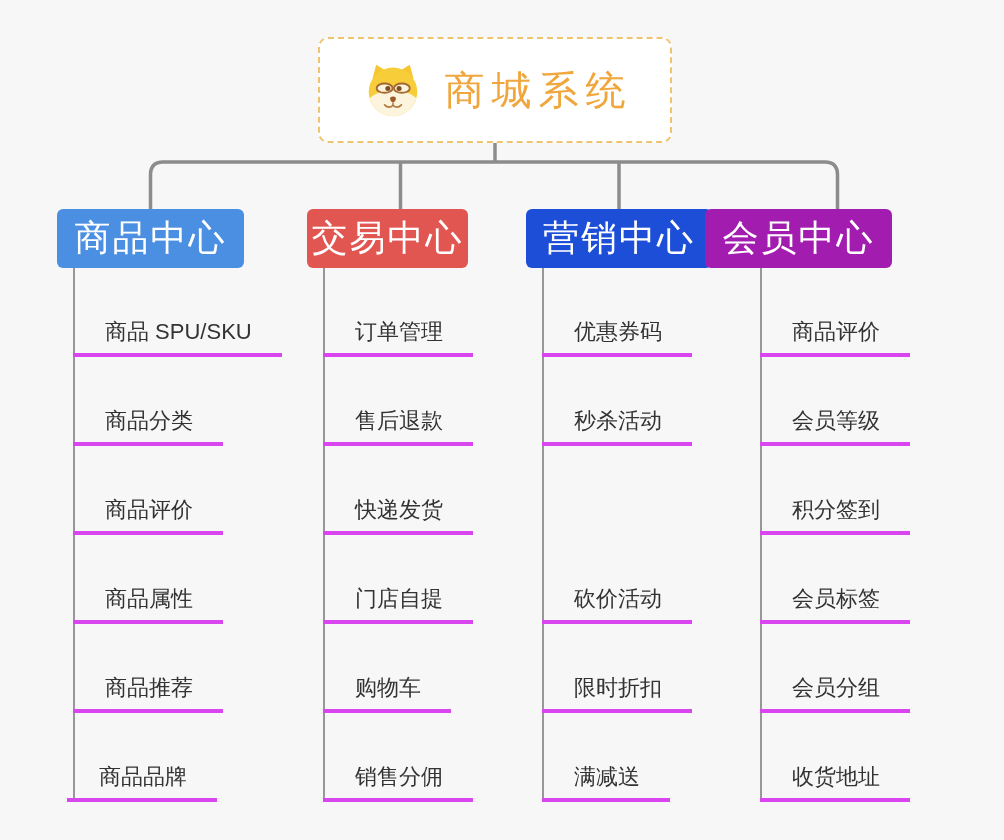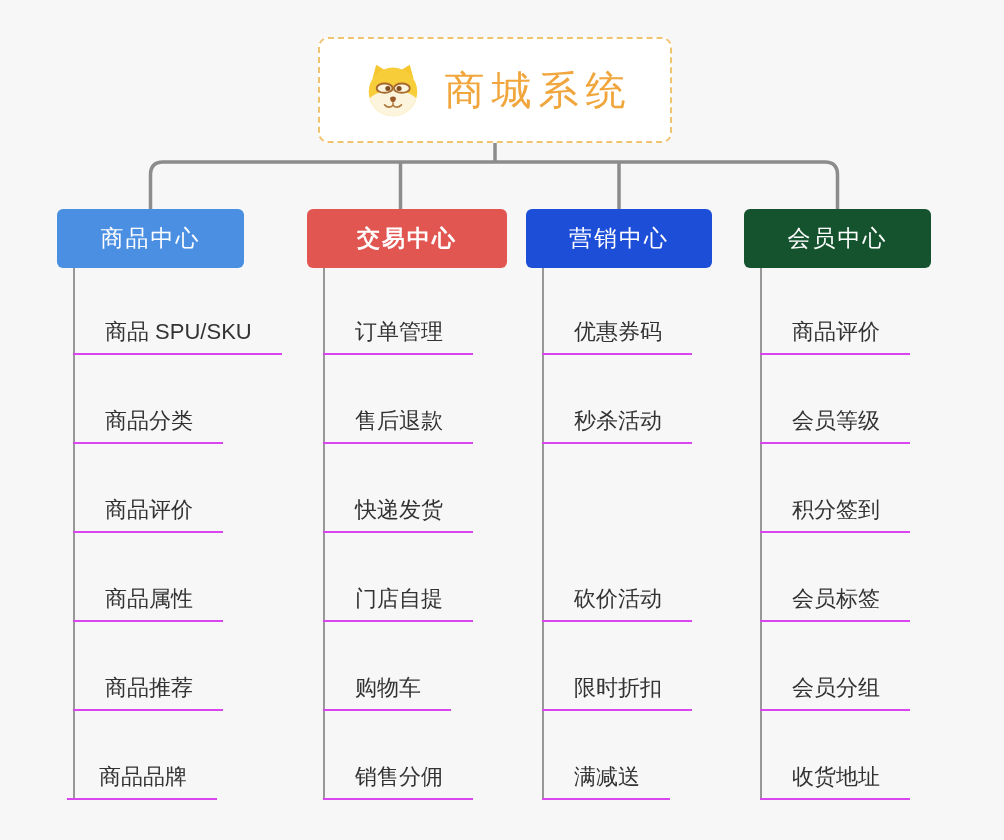--- a/index.html
+++ b/index.html
@@ -18,34 +18,34 @@
     gap:24px;z-index:2;
   }
   .root-title{
     font-size:40px;letter-spacing:7px;color:#f0a63c;font-weight:400;
     white-space:nowrap;line-height:1;margin-right:-7px;
   }
   .doge{width:56px;height:54px;display:inline-flex;}
   
   .branch{
     position:absolute;top:209px;height:59px;border-radius:6px;
-    color:#ffffff;font-size:23px;letter-spacing:2px;
+    color:#ffffff;font-size:36px;letter-spacing:2px;
     display:flex;align-items:center;justify-content:center;
     z-index:2;white-space:nowrap;box-sizing:border-box;
   }
   
   .vline{
     position:absolute;top:268px;height:532px;width:2px;
     background:#979797;z-index:1;
   }
   
   .leaf{
     position:absolute;z-index:2;white-space:nowrap;
     font-size:22px;color:#333333;line-height:30px;
-    padding:0 30px 6px 32px;border-bottom:2px solid #d946ef;
+    padding:0 30px 6px 32px;border-bottom:4px solid #d946ef;
   }
 </style>
 </head>
 <body>
 
 <div class="stage">
 
   <svg class="connectors" width="1004" height="840" viewBox="0 0 1004 840">
     <g fill="none" stroke="#8c8c8c" stroke-width="3.5">
       <path d="M495 143 V162"></path>
@@ -73,23 +73,23 @@
         <circle cx="36.5" cy="26.5" r="2.7" fill="#7f4d1f"></circle>
         <path d="M27 36 Q30 34 33 36 Q33.5 40 30 41.5 Q26.5 40 27 36 Z" fill="#9c5b28"></path>
         <path d="M30 41.5 V44" stroke="#b07a3e" stroke-width="1.6"></path>
         <path d="M21 44 Q25.5 48.5 30 44.5 Q34.5 48.5 39 44" stroke="#b07a3e" stroke-width="1.8" fill="none" stroke-linecap="round"></path>
       </svg>
     </span>
     <span class="root-title">商城系统</span>
   </div>
 
   <div class="branch" style="left: 57px; width: 187px; background-color: rgb(75, 143, 226);">商品中心</div>
-  <div class="branch" style="left: 307px; width: 200px; background-color: rgb(226, 86, 82); font-weight: bold;">交易中心</div>
+  <div class="branch" style="left: 307px; width: 161px; background-color: rgb(226, 86, 82);">交易中心</div>
   <div class="branch" style="left: 526px; width: 186px; background-color: #1d4ed8;">营销中心</div>
-  <div class="branch" style="left: 744px; width: 187px; background-color: #14532d;">会员中心</div>
+  <div class="branch" style="left: 705px; width: 187px; background-color: #a21caf;">会员中心</div>
 
   <div class="vline" style="left:73px"></div>
   <div class="vline" style="left:323px"></div>
   <div class="vline" style="left:542px"></div>
   <div class="vline" style="left:760px"></div>
 
   <div class="leaf" style="left:73px;top:317px">商品 SPU/SKU</div>
   <div class="leaf" style="left:73px;top:406px">商品分类</div>
   <div class="leaf" style="left:73px;top:495px">商品评价</div>
   <div class="leaf" style="left:73px;top:584px">商品属性</div>

